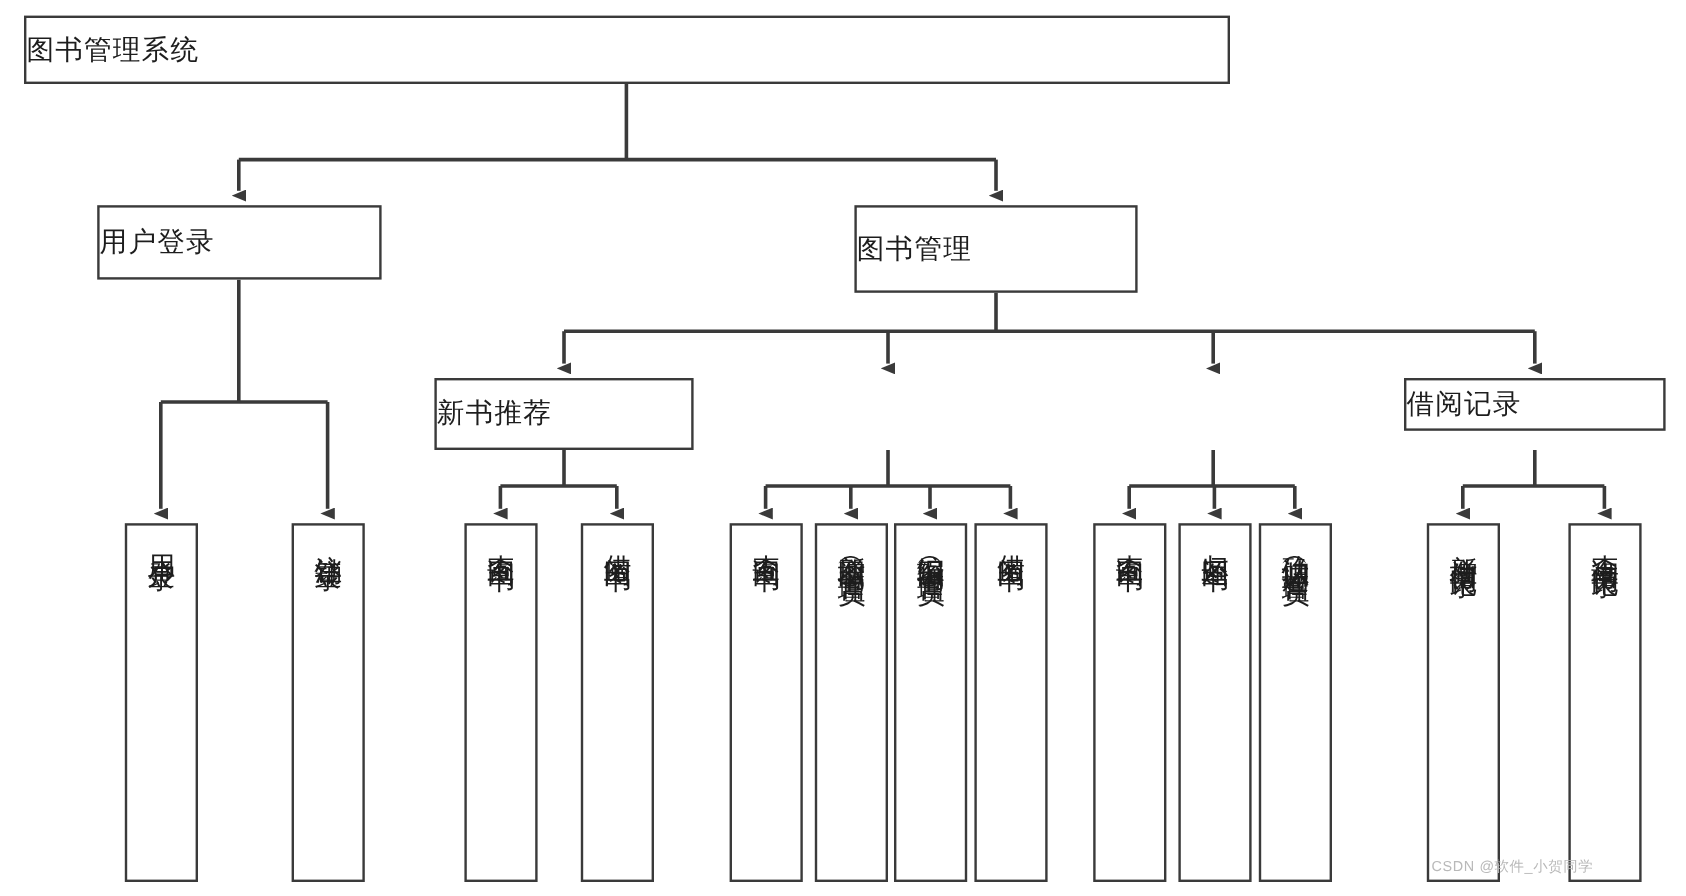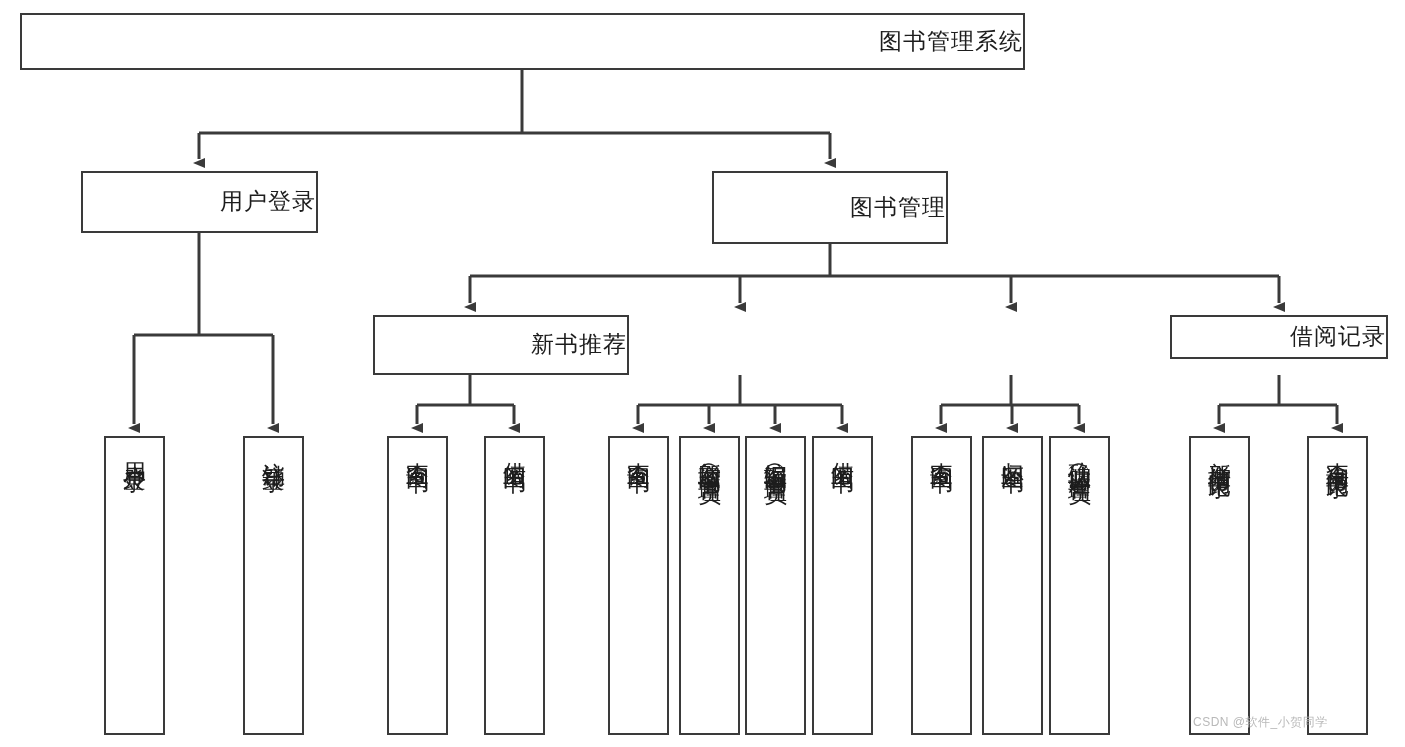--- a/index.html
+++ b/index.html
@@ -26,21 +26,21 @@
     height: 747px;
     pointer-events: none;
   }
   .node {
     position: absolute;
     box-sizing: border-box;
     border: 2.5px solid #3a3a3a;
     background: #ffffff;
     display: flex;
     align-items: center;
-    justify-content: flex-end;
+    justify-content: flex-start;
     color: #1d1d1d;
     text-align: center;
   }
   .node .label {
     display: block;
     line-height: 1.18;
     letter-spacing: 1px;
   }
   .node.horiz .label {
     writing-mode: horizontal-tb;
@@ -129,21 +129,21 @@
     <span class="label">图书管理系统</span>
   </div>
 
   <div class="node horiz" style="left:81px; top:171px; width:237px; height:62px;">
     <span class="label">用户登录</span>
   </div>
   <div class="node horiz" style="left:712px; top:171px; width:236px; height:73px;">
     <span class="label">图书管理</span>
   </div>
 
-  <div class="node horiz" style="left:362px; top:315px; width:256px; height:60px;margin-left:11px;">
+  <div class="node horiz" style="left:362px; top:315px; width:216px; height:60px;">
     <span class="label">新书推荐</span>
   </div>
   <div class="node horiz" style="left:1170px; top:315px; width:218px; height:44px;">
     <span class="label">借阅记录</span>
   </div>
 
   <div class="node vert" style="left:104px; top:436px; width:61px; height:299px;">
     <span class="label">用户登录</span>
   </div>
   <div class="node vert" style="left:243px; top:436px; width:61px; height:299px;">

